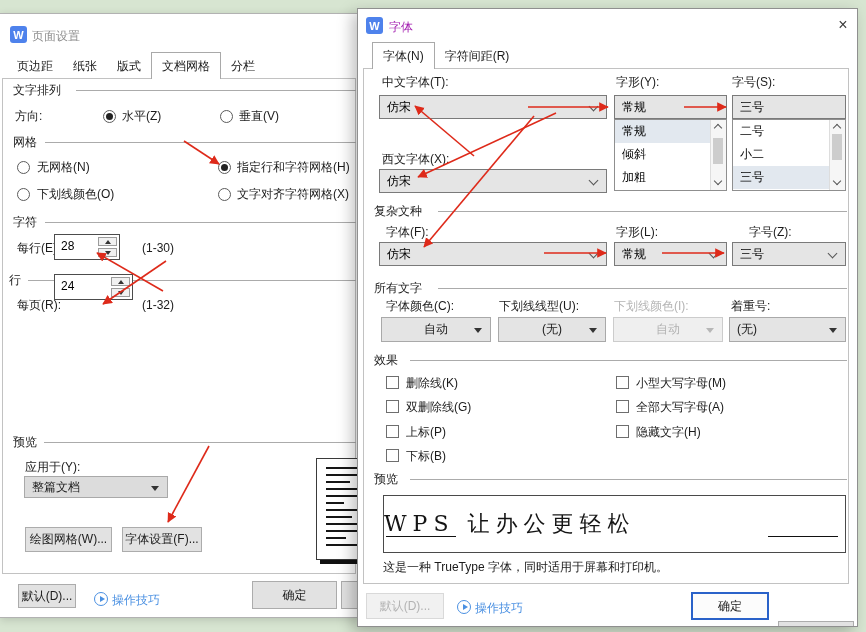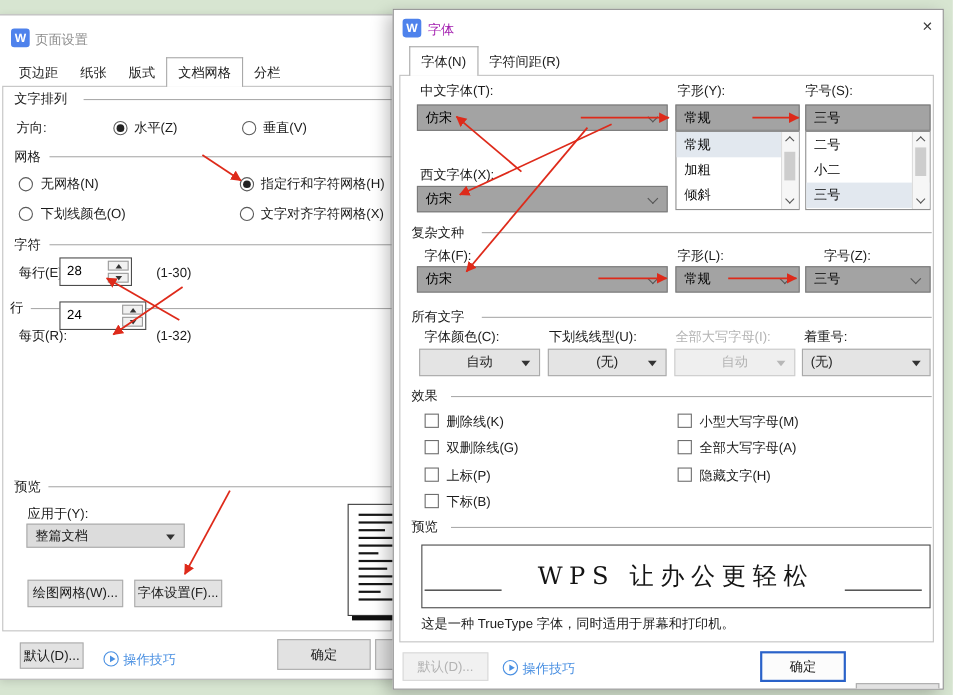--- a/index.html
+++ b/index.html
@@ -15,21 +15,21 @@
   .tab{padding:0 10px;height:23px;line-height:23px;font-size:12px;color:#1b1b1b;white-space:nowrap}
   .tab.sel{height:26px;line-height:26px;background:#fff;border:1px solid #a9a9a9;border-bottom:none;margin-bottom:-1px;z-index:6}
   .wicon{position:absolute;width:17px;height:17px;border-radius:3px;background:#4e82ec;color:#fff;font-weight:bold;font-size:11px;display:flex;align-items:center;justify-content:center}
   .title{position:absolute;font-size:12px;white-space:nowrap}
   .radio{position:absolute;width:11px;height:11px;border:1px solid #5b5b5b;border-radius:50%;background:#fff}
   .radio.sel::after{content:"";position:absolute;left:2px;top:2px;width:7px;height:7px;border-radius:50%;background:#222}
   .cb{position:absolute;width:11px;height:11px;border:1px solid #6e6e6e;background:#fff}
   .btn{position:absolute;display:flex;align-items:center;justify-content:center;font-size:12px;background:#e2e2e2;border:1px solid #acacac;color:#1b1b1b;box-sizing:border-box}
   .btn.disabled{background:#f1f1f1;border-color:#d9d9d9;color:#b3b3b3}
   .btn.primary{background:#fcfcfc;border:2px solid #2a62c9}
-  .combo{position:absolute;background:#a3a3a3;border:1px solid #7a7a7a;font-size:12px;box-sizing:border-box}
+  .combo{position:absolute;background:#e5e5e5;border:1px solid #7a7a7a;font-size:12px;box-sizing:border-box}
   .combo .txt{position:absolute;left:7px;top:50%;transform:translateY(-50%);white-space:nowrap}
   .chev{position:absolute;right:9px;top:7px;width:6px;height:6px;border-right:1.4px solid #555;border-bottom:1.4px solid #555;transform:rotate(45deg)}
   .dd{position:absolute;background:#e4e4e4;border:1px solid #a9a9a9;font-size:12px;display:flex;align-items:center;justify-content:center;box-sizing:border-box;color:#1b1b1b}
   .dd.left{justify-content:flex-start;padding-left:7px}
   .dd.disabled{background:#efefef;border-color:#cccccc;color:#b2b2b2}
   .tri{position:absolute;right:8px;top:10px;width:0;height:0;border-left:4px solid transparent;border-right:4px solid transparent;border-top:5px solid #333}
   .dd.disabled .tri{border-top-color:#b7b7b7}
   .list{position:absolute;background:#fff;border:1px solid #8f8f8f;font-size:12px;box-sizing:border-box}
   .li{height:23px;line-height:23px;padding-left:7px;white-space:nowrap}
   .li.sel{background:#e2e8ef}
@@ -177,22 +177,22 @@
     </div>
     <div class="combo" style="left:256px;top:86px;width:113px;height:24px">
       <span class="txt">常规</span>
     </div>
     <div class="combo" style="left:374px;top:86px;width:114px;height:24px">
       <span class="txt">三号</span>
     </div>
 
     <div class="list" style="left:256px;top:110px;width:113px;height:72px">
       <div class="li sel">常规</div>
+      <div class="li">倾斜</div>
       <div class="li">加粗</div>
-      <div class="li">倾斜</div>
       <div class="sbar">
         <i class="schev-up"></i>
         <div class="sthumb" style="top:18px;height:26px"></div>
         <i class="schev-dn"></i>
       </div>
     </div>
 
     <div class="list" style="left:374px;top:110px;width:114px;height:72px">
       <div class="li">二号</div>
       <div class="li">小二</div>
@@ -225,21 +225,21 @@
     </div>
     <div class="combo" style="left:374px;top:233px;width:114px;height:24px">
       <span class="txt">三号</span>
       <i class="chev"></i>
     </div>
 
     <div class="lbl" style="left:16px;top:272px">所有文字</div>
     <div class="grpline" style="left:80px;top:279px;width:409px"></div>
     <div class="lbl" style="left:28px;top:290px">字体颜色(C):</div>
     <div class="lbl" style="left:141px;top:290px">下划线线型(U):</div>
-    <div class="lbl gray" style="left:256px;top:290px">全部大写字母(I):</div>
+    <div class="lbl gray" style="left:256px;top:290px">下划线颜色(I):</div>
     <div class="lbl" style="left:373px;top:290px">着重号:</div>
 
     <div class="dd" style="left:23px;top:308px;width:110px;height:25px">
       <span>自动</span>
       <i class="tri"></i>
     </div>
     <div class="dd" style="left:140px;top:308px;width:108px;height:25px">
       <span>(无)</span>
       <i class="tri"></i>
     </div>
@@ -264,21 +264,21 @@
     <div class="lbl" style="left:48px;top:440px">下标(B)</div>
     <div class="cb" style="left:258px;top:367px"></div>
     <div class="lbl" style="left:278px;top:367px">小型大写字母(M)</div>
     <div class="cb" style="left:258px;top:391px"></div>
     <div class="lbl" style="left:278px;top:391px">全部大写字母(A)</div>
     <div class="cb" style="left:258px;top:416px"></div>
     <div class="lbl" style="left:278px;top:416px">隐藏文字(H)</div>
 
     <div class="lbl" style="left:16px;top:463px">预览</div>
     <div class="grpline" style="left:52px;top:470px;width:437px"></div>
-    <div class="abs" style="left:25px;top:486px;width:461px;height:56px;border:1px solid #4a4a4a;display:flex;align-items:center;justify-content:center">
+    <div class="abs" style="left:25px;top:486px;width:461px;height:56px;border:1px solid #4a4a4a;display:flex;align-items:center;">
       <span style="font-family:'DejaVu Serif','Liberation Serif',serif;font-size:22px;letter-spacing:6px;color:#141414;white-space:nowrap">WPS 让办公更轻松</span>
       <div class="pvline" style="left:2px;top:40px;width:70px"></div>
       <div class="pvline" style="right:7px;top:40px;width:70px"></div>
     </div>
     <div class="lbl" style="left:25px;top:551px">这是一种 TrueType 字体，同时适用于屏幕和打印机。</div>
 
     <div class="btn disabled" style="left:8px;top:584px;width:78px;height:26px">默认(D)...</div>
     <div class="play" style="left:99px;top:591px"></div>
     <div class="link" style="left:117px;top:591px">操作技巧</div>
     <div class="btn primary" style="left:333px;top:583px;width:78px;height:28px">确定</div>

